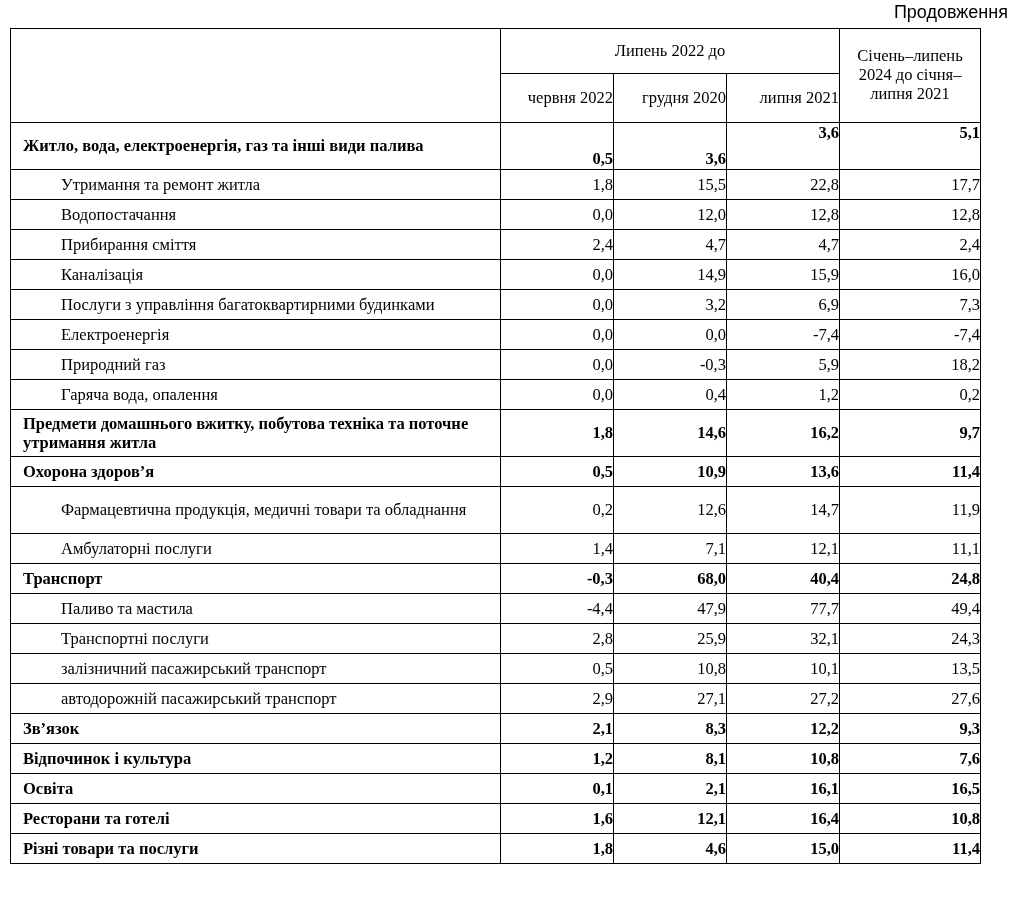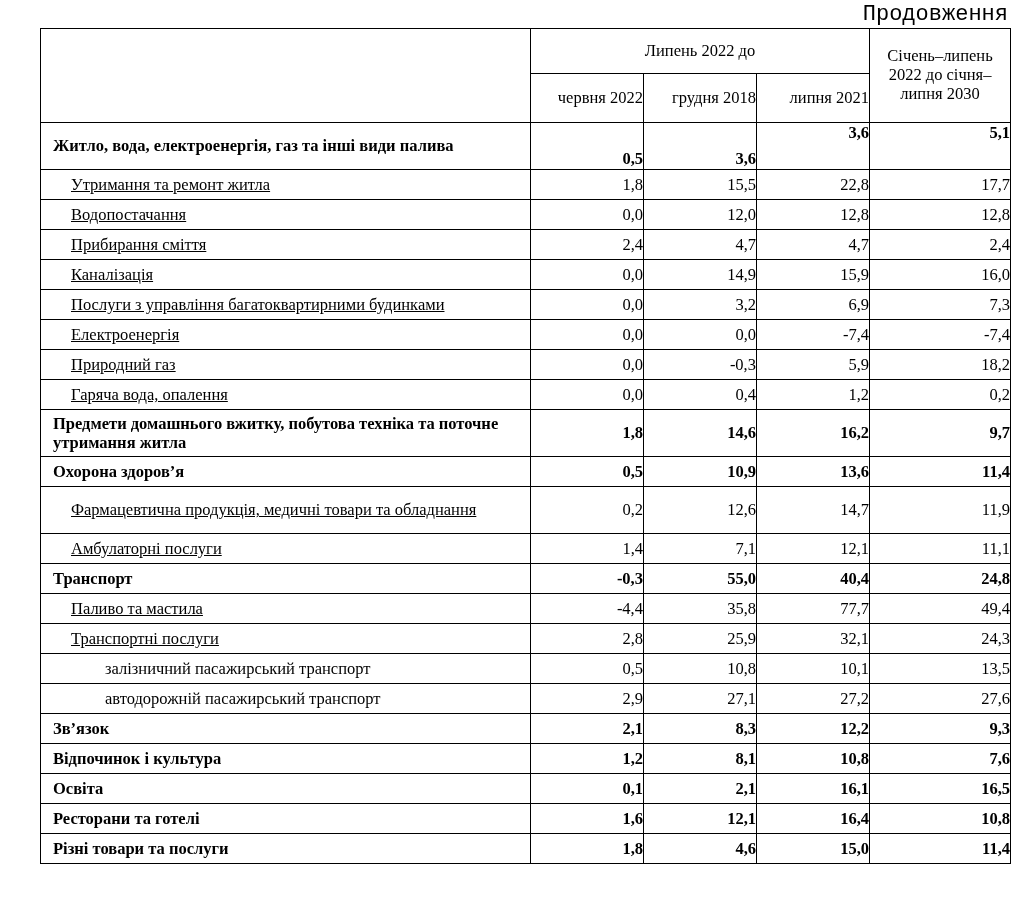--- a/index.html
+++ b/index.html
@@ -17,27 +17,27 @@
   .page {
     position: relative;
     width: 1030px;
     height: 910px;
     box-sizing: border-box;
   }
   .continuation {
     position: absolute;
     top: 2px;
     right: 22px;
-    font-size: 22px;
-    font-family: Liberation Mono, monospace;
+    font-size: 18px;
+    font-family: Liberation Sans, sans-serif;
   }
   table.data {
     position: absolute;
     top: 28px;
-    left: 40px;
+    left: 10px;
     width: 950px;
     border-collapse: collapse;
     table-layout: fixed;
     font-size: 16.5px;
   }
   table.data th, table.data td {
     border: 1px solid #000;
     padding: 0;
     vertical-align: middle;
   }
@@ -69,22 +69,22 @@
     padding: 2px 6px 2px 10px;
     line-height: 1.18;
   }
   td.num {
     text-align: right;
     padding: 2px 10px 2px 4px;
     white-space: nowrap;
   }
   tr.grp td { font-weight: bold; }
   tr.grp td.name { padding-left: 12px; }
-  td.name.lvl1 { padding-left: 30px; text-decoration: underline; }
-  td.name.lvl2 { padding-left: 64px; font-family: Liberation Serif, serif; }
+  td.name.lvl1 { padding-left: 50px; }
+  td.name.lvl2 { padding-left: 50px; font-family: Liberation Serif, serif; }
 
   tr.row-normal td { height: 29px; }
   tr.row-tall td { height: 46px; }
 </style>
 </head>
 <body>
 
 <div class="page">
 
   <div class="continuation">Продовження</div>
@@ -94,25 +94,25 @@
       <col class="c-name">
       <col class="c-num">
       <col class="c-num">
       <col class="c-num">
       <col class="c-last">
     </colgroup>
     <thead>
       <tr>
         <th rowspan="2" class="hdr hdr-corner hdr-top"></th>
         <th colspan="3" class="hdr hdr-top">Липень 2022 до</th>
-        <th rowspan="2" class="hdr hdr-top">Січень–липень 2022 до січня–липня 2030</th>
+        <th rowspan="2" class="hdr hdr-top">Січень–липень 2024 до січня–липня 2021</th>
       </tr>
       <tr>
         <th class="hdr hdr-sub">червня 2022</th>
-        <th class="hdr hdr-sub">грудня 2018</th>
+        <th class="hdr hdr-sub">грудня 2020</th>
         <th class="hdr hdr-sub">липня 2021</th>
       </tr>
     </thead>
     <tbody id="tbody">
         <tr class="grp row-tall">
           <td class="name" style="vertical-align: middle;">Житло, вода, електроенергія, газ та інші види палива</td>
           <td class="num" style="vertical-align: bottom;">0,5</td>
           <td class="num" style="vertical-align: bottom;">3,6</td>
           <td class="num" style="vertical-align: top;">3,6</td>
           <td class="num" style="vertical-align: top;">5,1</td>
@@ -197,28 +197,28 @@
         <tr class="row-normal">
           <td class="name lvl1">Амбулаторні послуги</td>
           <td class="num">1,4</td>
           <td class="num">7,1</td>
           <td class="num">12,1</td>
           <td class="num">11,1</td>
         </tr>
         <tr class="grp row-normal">
           <td class="name">Транспорт</td>
           <td class="num">-0,3</td>
-          <td class="num">55,0</td>
+          <td class="num">68,0</td>
           <td class="num">40,4</td>
           <td class="num">24,8</td>
         </tr>
         <tr class="row-normal">
           <td class="name lvl1">Паливо та мастила</td>
           <td class="num">-4,4</td>
-          <td class="num">35,8</td>
+          <td class="num">47,9</td>
           <td class="num">77,7</td>
           <td class="num">49,4</td>
         </tr>
         <tr class="row-normal">
           <td class="name lvl1">Транспортні послуги</td>
           <td class="num">2,8</td>
           <td class="num">25,9</td>
           <td class="num">32,1</td>
           <td class="num">24,3</td>
         </tr>

